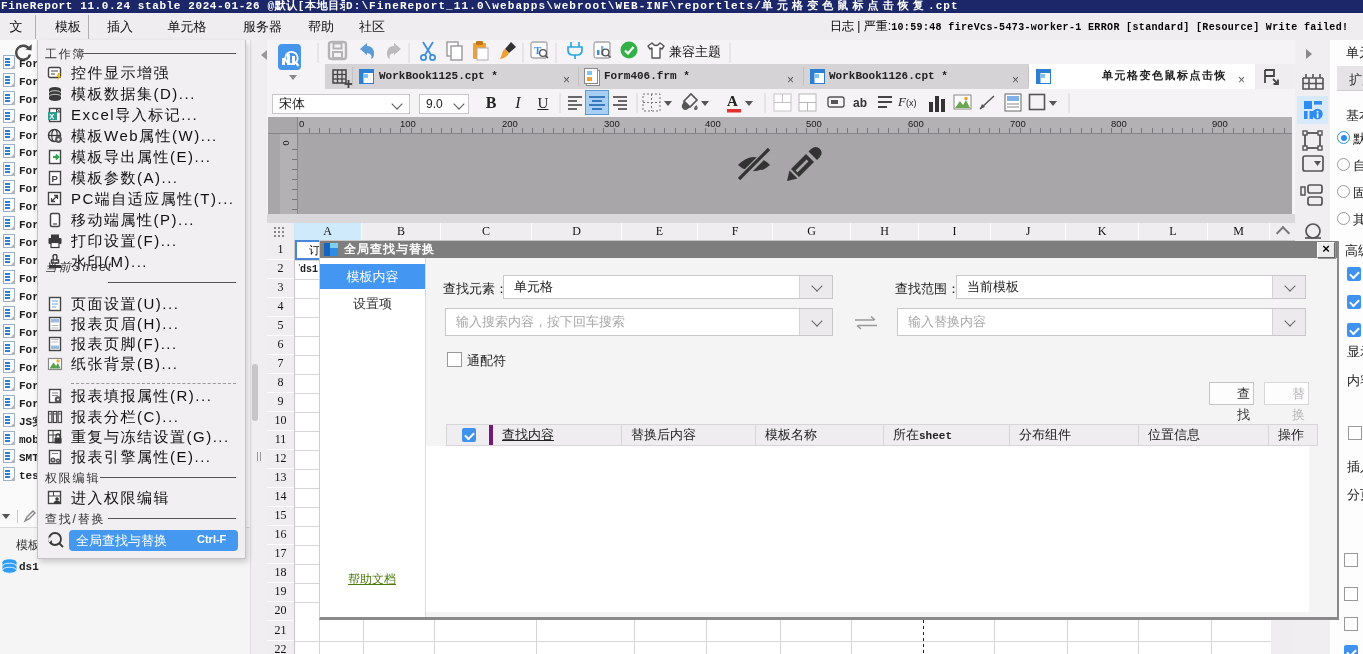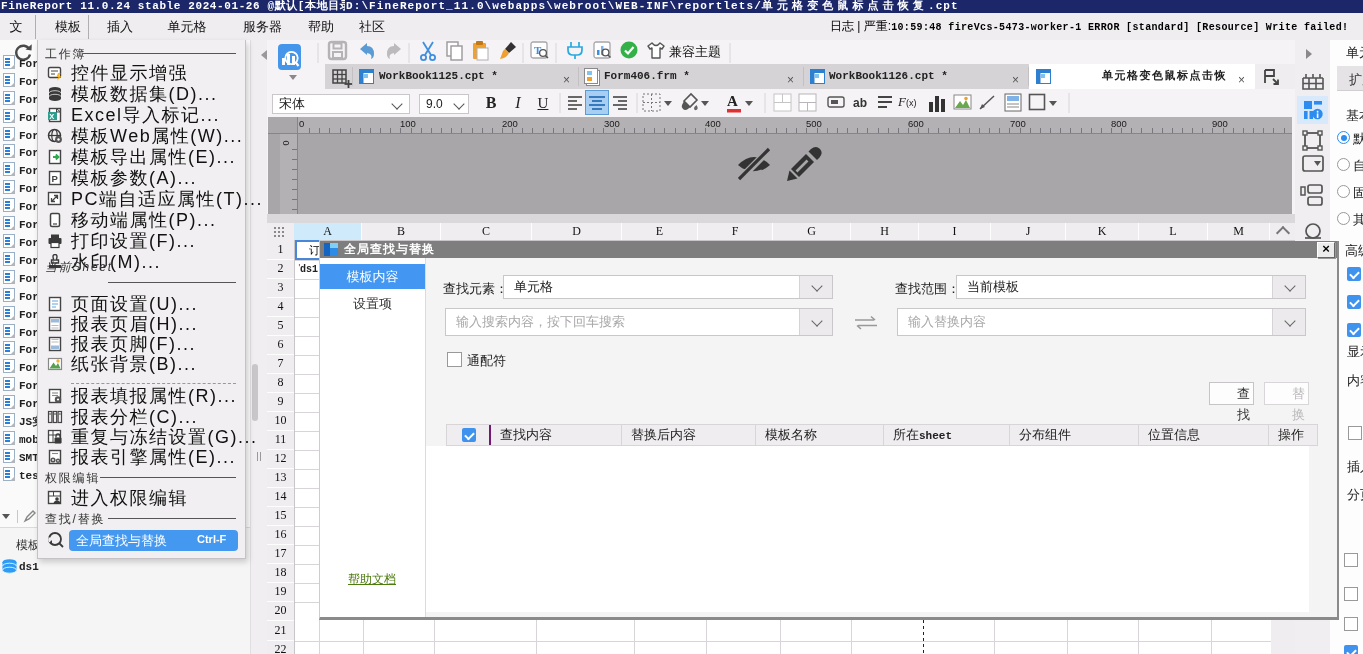--- a/index.html
+++ b/index.html
@@ -70,21 +70,21 @@
 .gl{position:absolute;background:#d8d5d8;}
 #gridbottom{position:absolute;left:28px;top:397px;width:976px;height:34px;background:#fff;}
 
 #rightstrip{left:1295px;top:40px;width:35px;height:614px;background:#f1eef1;}
 #rightpanel{left:1330px;top:40px;width:33px;height:614px;background:#fdfdfd;font-size:12px;color:#222;}
 
 #popup{left:37px;top:40px;width:209px;height:519px;background:#f1eff1;
  border:1px solid #c4c2c4;border-top:none;box-shadow:2px 3px 6px rgba(0,0,0,.18);box-sizing:border-box;}
 .sect{position:absolute;left:7px;font-size:12px;color:#333;height:14px;line-height:14px;letter-spacing:1.8px;}
 .sline{position:absolute;height:1px;background:#555;}
-.pitem{position:absolute;left:33px;font-size:18px;color:#111;height:16px;line-height:16px;white-space:nowrap;letter-spacing:1.5px;}
+.pitem{position:absolute;left:33px;font-size:15px;color:#111;height:16px;line-height:16px;white-space:nowrap;letter-spacing:1.5px;}
 .picon{position:absolute;left:9px;width:16px;height:16px;}
 
 #dialog{left:319px;top:241px;width:1020px;height:379px;background:#f5f4f5;
  border-right:2px solid #8a8a8a;border-bottom:3px solid #8a8a8a;border-left:1px solid #cdcdcd;box-sizing:border-box;}
 #dtitle{position:absolute;left:0;top:0;width:100%;height:17px;background:#7e7e7e;
  color:#fff;font-weight:bold;font-size:12px;line-height:17px;}
 #dnav{position:absolute;left:0;top:17px;width:105px;height:359px;background:#fff;border-right:1px solid #dcdadc;}
 #dclose{position:absolute;right:2px;top:1px;width:16px;height:14px;background:#ececec;border:1px solid #fff;
  border-right-color:#666;border-bottom-color:#666;box-shadow:1px 1px 0 #999;color:#000;font-weight:bold;
  font-size:13px;line-height:12px;text-align:center;}
@@ -775,21 +775,21 @@
    <div class="arr">
         <div class="chev" style="right:11px;top:8px;"></div>
       </div></div>
  <div class="whtchk" style="position:absolute;left:127px;top:111px;width:13px;height:13px;"></div>
  <div class="lbl" style="left:147px;top:112px;">通配符</div>
  <div class="btn" style="left:889px;top:141px;">查找</div>
  <div class="btn" style="left:944px;top:141px;color:#b9b7b9;border-color:#d8d6d8;">替换</div>
  <div id="tbody"></div>
  <div id="rtable">
    <div class="bluechk" style="left:15px;top:3px;"></div>
-   <div class="th" style="left:42px;width:132px;border-left:2px solid #701a75;">查找内容</div>
+   <div class="th" style="left:42px;width:132px;border-left:4px solid #701a75;text-decoration:underline;">查找内容</div>
    <div class="th" style="left:174px;width:134px;">替换后内容</div>
    <div class="th" style="left:308px;width:128px;">模板名称</div>
    <div class="th" style="left:436px;width:126px;">所在<span style="font-family:'Liberation Mono',monospace;font-size:11px;font-weight:bold;">sheet</span></div>
    <div class="th" style="left:562px;width:129px;">分布组件</div>
    <div class="th" style="left:691px;width:130px;">位置信息</div>
    <div class="th" style="left:821px;width:49px;">操作</div>
  </div>
 </div>
 
 </body></html>

